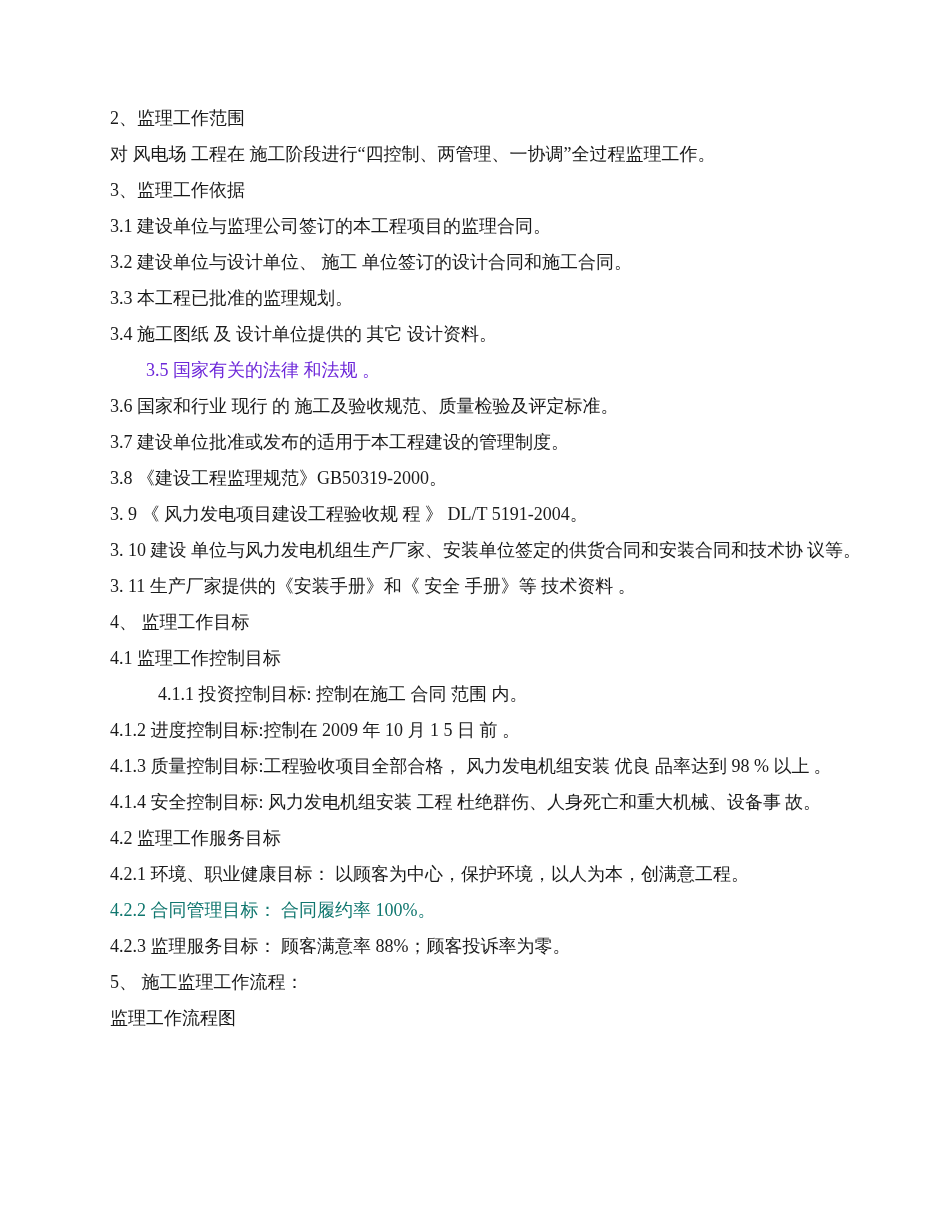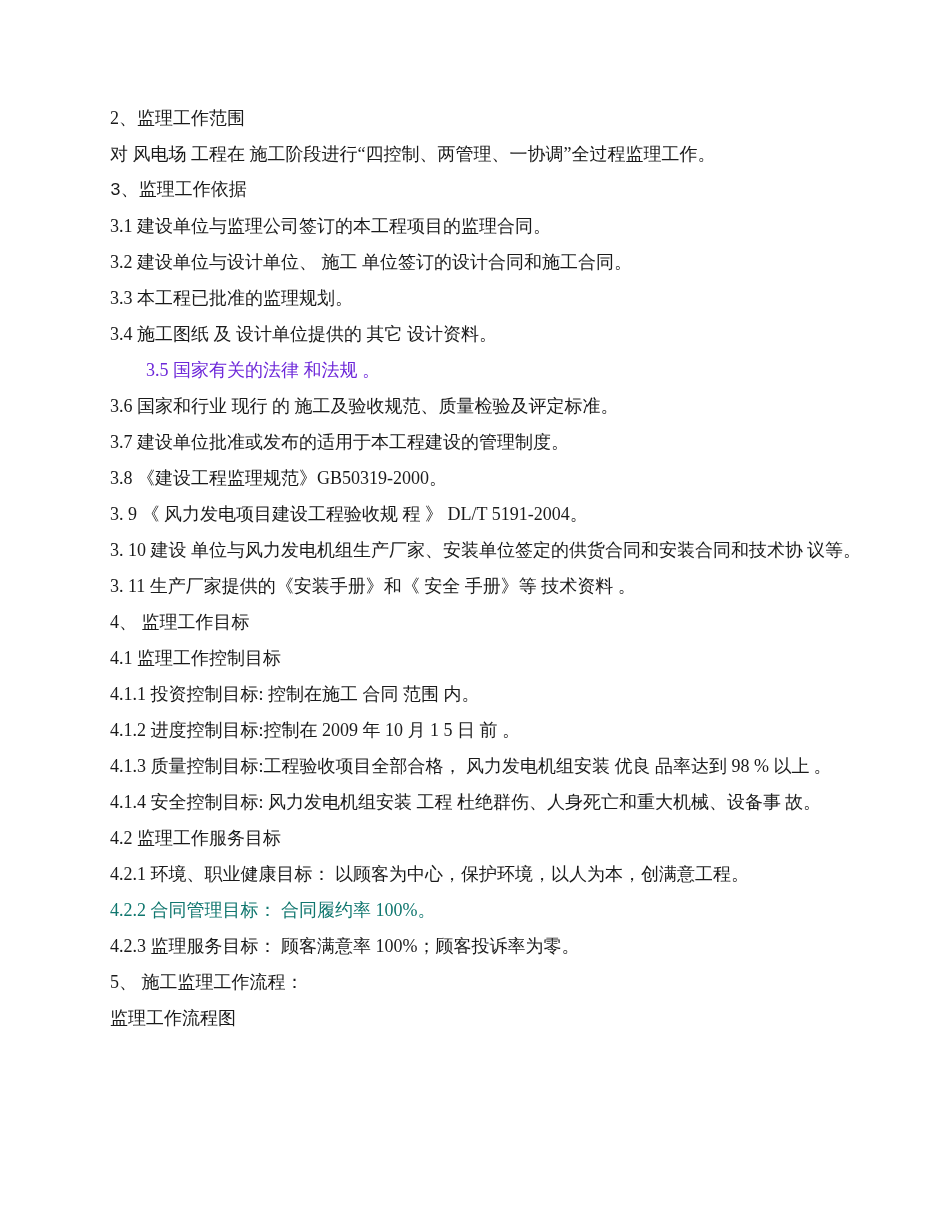--- a/index.html
+++ b/index.html
@@ -39,21 +39,21 @@
 
   <p class="para">
     <span class="ln" style="color: rgb(26, 26, 26);">2、监理工作范围</span>
   </p>
 
   <p class="para">
     <span class="ln" style="color: rgb(26, 26, 26);">对 风电场 工程在 施工阶段进行“四控制、两管理、一协调”全过程监理工作。</span>
   </p>
 
   <p class="para">
-    <span class="ln" style="color: rgb(26, 26, 26); font-family: Liberation Mono, monospace;">3、监理工作依据</span>
+    <span class="ln" style="color: rgb(26, 26, 26);">3、监理工作依据</span>
   </p>
 
   <p class="para">
     <span class="ln" style="color: rgb(26, 26, 26);">3.1 建设单位与监理公司签订的本工程项目的监理合同。</span>
   </p>
 
   <p class="para">
     <span class="ln" style="color: rgb(26, 26, 26);">3.2 建设单位与设计单位、 施工 单位签订的设计合同和施工合同。</span>
   </p>
 
@@ -96,21 +96,21 @@
 
   <p class="para">
     <span class="ln" style="color: rgb(26, 26, 26);">4、 监理工作目标</span>
   </p>
 
   <p class="para">
     <span class="ln" style="color: rgb(26, 26, 26);">4.1 监理工作控制目标</span>
   </p>
 
   <p class="para">
-    <span class="ln" style="color: rgb(26, 26, 26);">4.1.1 投资控制目标: 控制在施工 合同 范围 内。</span>
+    <span class="ln" style="color: rgb(26, 26, 26); margin-left: 48px;">4.1.1 投资控制目标: 控制在施工 合同 范围 内。</span>
   </p>
 
   <p class="para">
     <span class="ln" style="color: rgb(26, 26, 26);">4.1.2 进度控制目标:控制在 2009 年 10 月 1 5 日 前 。</span>
   </p>
 
   <p class="para">
     <span class="ln" style="color: rgb(26, 26, 26);">4.1.3 质量控制目标:工程验收项目全部合格， 风力发电机组安装 优良 品率达到 98 % 以上</span>
     <span class="ln" style="color: rgb(26, 26, 26);">。</span>
   </p>
@@ -126,21 +126,21 @@
 
   <p class="para">
     <span class="ln" style="color: rgb(26, 26, 26);">4.2.1 环境、职业健康目标： 以顾客为中心，保护环境，以人为本，创满意工程。</span>
   </p>
 
   <p class="para">
     <span class="ln" style="color: #0f766e; margin-top: 48px;">4.2.2 合同管理目标： 合同履约率 100%。</span>
   </p>
 
   <p class="para">
-    <span class="ln" style="color: rgb(26, 26, 26);">4.2.3 监理服务目标： 顾客满意率 100%；顾客投诉率为零。</span>
+    <span class="ln" style="color: rgb(26, 26, 26);">4.2.3 监理服务目标： 顾客满意率 88%；顾客投诉率为零。</span>
   </p>
 
   <p class="para">
     <span class="ln" style="color: rgb(26, 26, 26);">5、 施工监理工作流程：</span>
   </p>
 
   <p class="para">
     <span class="ln" style="color: rgb(26, 26, 26);">监理工作流程图</span>
   </p>
 

